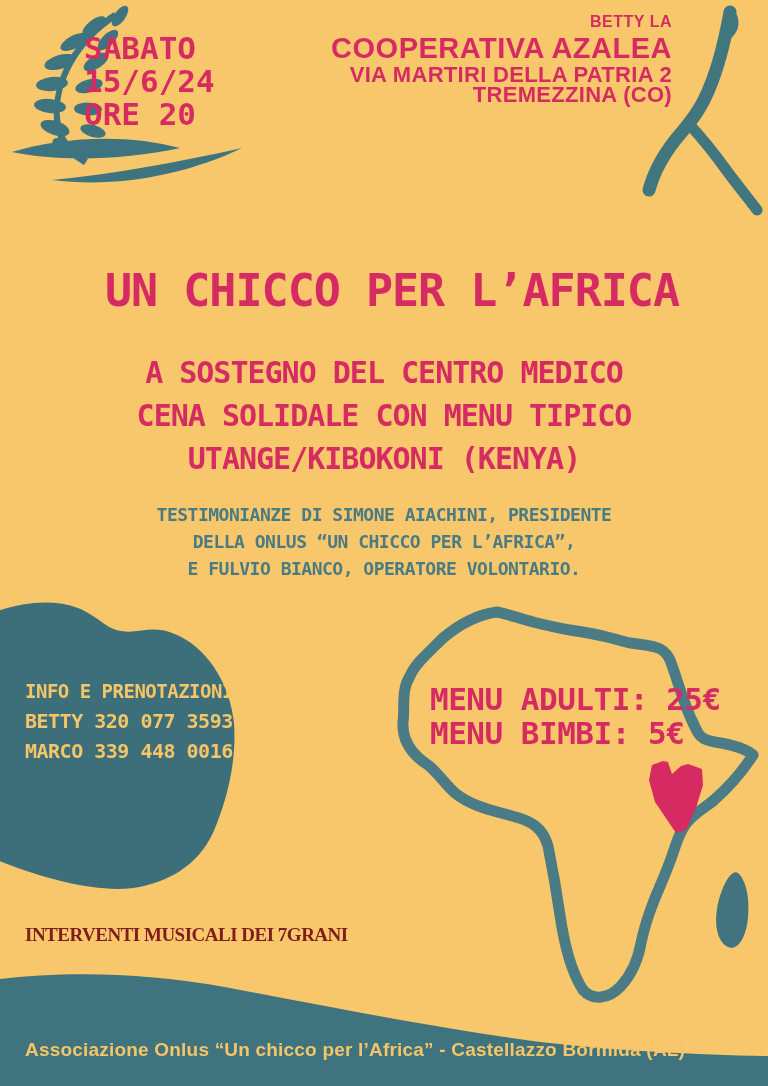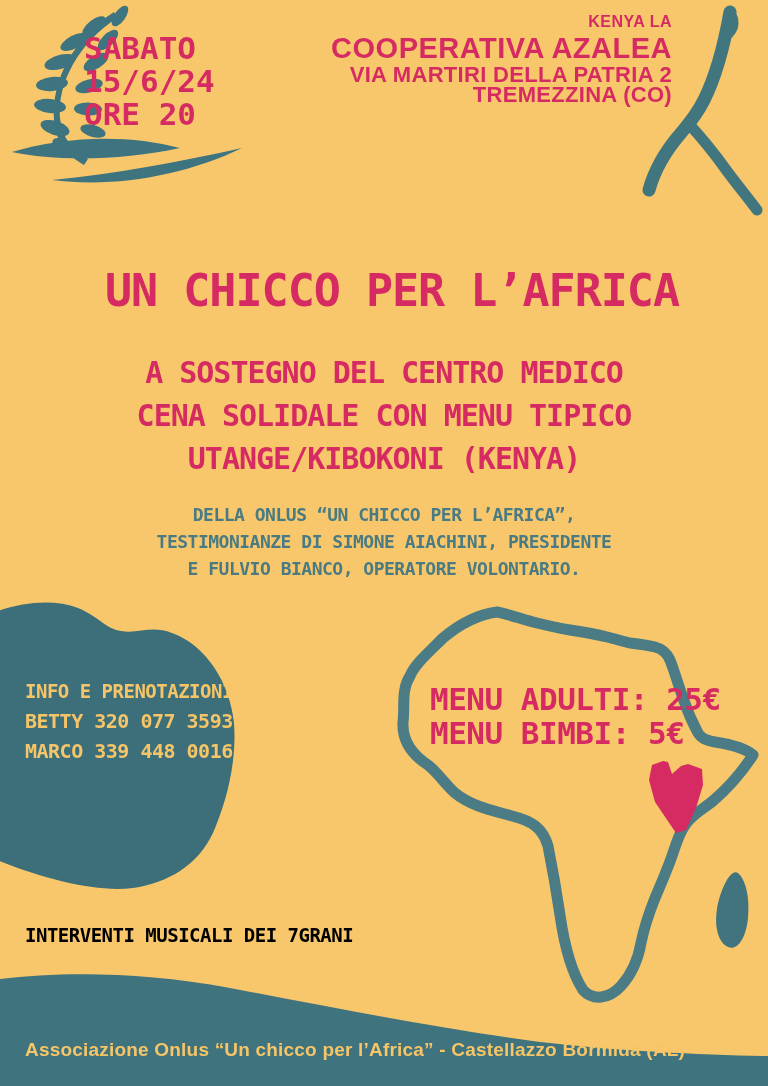--- a/index.html
+++ b/index.html
@@ -49,21 +49,21 @@
   .info-text .contact{font-size:20px;}
   
   .menu-text{
     position:absolute;left:430px;top:682px;
     color:#D62B62;font-weight:bold;font-size:31px;line-height:34px;
     letter-spacing:-0.5px;white-space:nowrap;
   }
   
   .music-line{
     position:absolute;left:25px;top:924px;
-    color:#000000;font-weight:bold;font-size:19px;letter-spacing:-0.5px;
+    color:#7f1d1d;font-weight:bold;font-size:19px;letter-spacing:-0.5px;font-family:Liberation Serif, serif;
   }
   
   .footer-text{
     position:absolute;left:25px;top:1039px;
     color:#F5C567;font-family:"Liberation Sans", sans-serif;
     font-weight:bold;font-size:19px;letter-spacing:0.2px;
   }
   svg{display:block;}
 </style>
 </head>
@@ -96,21 +96,21 @@
     </g>
   </svg>
 
   <div class="date-block">
     <div>SABATO</div>
     <div>15/6/24</div>
     <div>ORE 20</div>
   </div>
 
   <div class="venue-block">
-    <div class="venue-presso">KENYA LA</div>
+    <div class="venue-presso">BETTY LA</div>
     <div class="venue-name">COOPERATIVA AZALEA</div>
     <div class="venue-addr">VIA MARTIRI DELLA PATRIA 2</div>
     <div class="venue-addr">TREMEZZINA (CO)</div>
   </div>
 
   <svg class="abs" style="left:628px;top:4px;" width="140" height="218" viewBox="0 0 140 218" aria-hidden="true">
     <g fill="none" stroke="#41767F" stroke-linecap="round" stroke-linejoin="round">
       <path d="M102,8 C96,42 88,72 76,96 C68,112 59,122 53,129 C40,144 27,164 21,186" stroke-width="13"></path>
       <path d="M60,119 C74,134 89,153 99,167 C107,178 120,194 129,206" stroke-width="11"></path>
       <path d="M102,8 C108,16 107,24 101,30" stroke-width="9"></path>
@@ -119,22 +119,22 @@
 
   <h1 class="title">UN CHICCO PER L’AFRICA</h1>
 
   <div class="subtitle">
     <div>A SOSTEGNO DEL CENTRO MEDICO</div>
     <div>CENA SOLIDALE CON MENU TIPICO</div>
     <div>UTANGE/KIBOKONI (KENYA)</div>
   </div>
 
   <div class="testimonial">
+    <div>TESTIMONIANZE DI SIMONE AIACHINI, PRESIDENTE</div>
     <div>DELLA ONLUS “UN CHICCO PER L’AFRICA”,</div>
-    <div>TESTIMONIANZE DI SIMONE AIACHINI, PRESIDENTE</div>
     <div>E FULVIO BIANCO, OPERATORE VOLONTARIO.</div>
   </div>
 
   <svg class="abs" style="left:-20px;top:595px;" width="270" height="300" viewBox="0 0 270 300" aria-hidden="true">
     <path d="M0,24 C30,8 70,2 98,13 C118,21 126,34 141,36 C158,39 172,30 192,38
              C226,50 250,88 254,128 C257,168 246,208 233,238
              C218,270 188,288 153,293 C113,298 55,282 0,258 Z" fill="#3D6F7A"></path>
   </svg>
   <div class="info-text">
     <div>INFO E PRENOTAZIONI</div>

